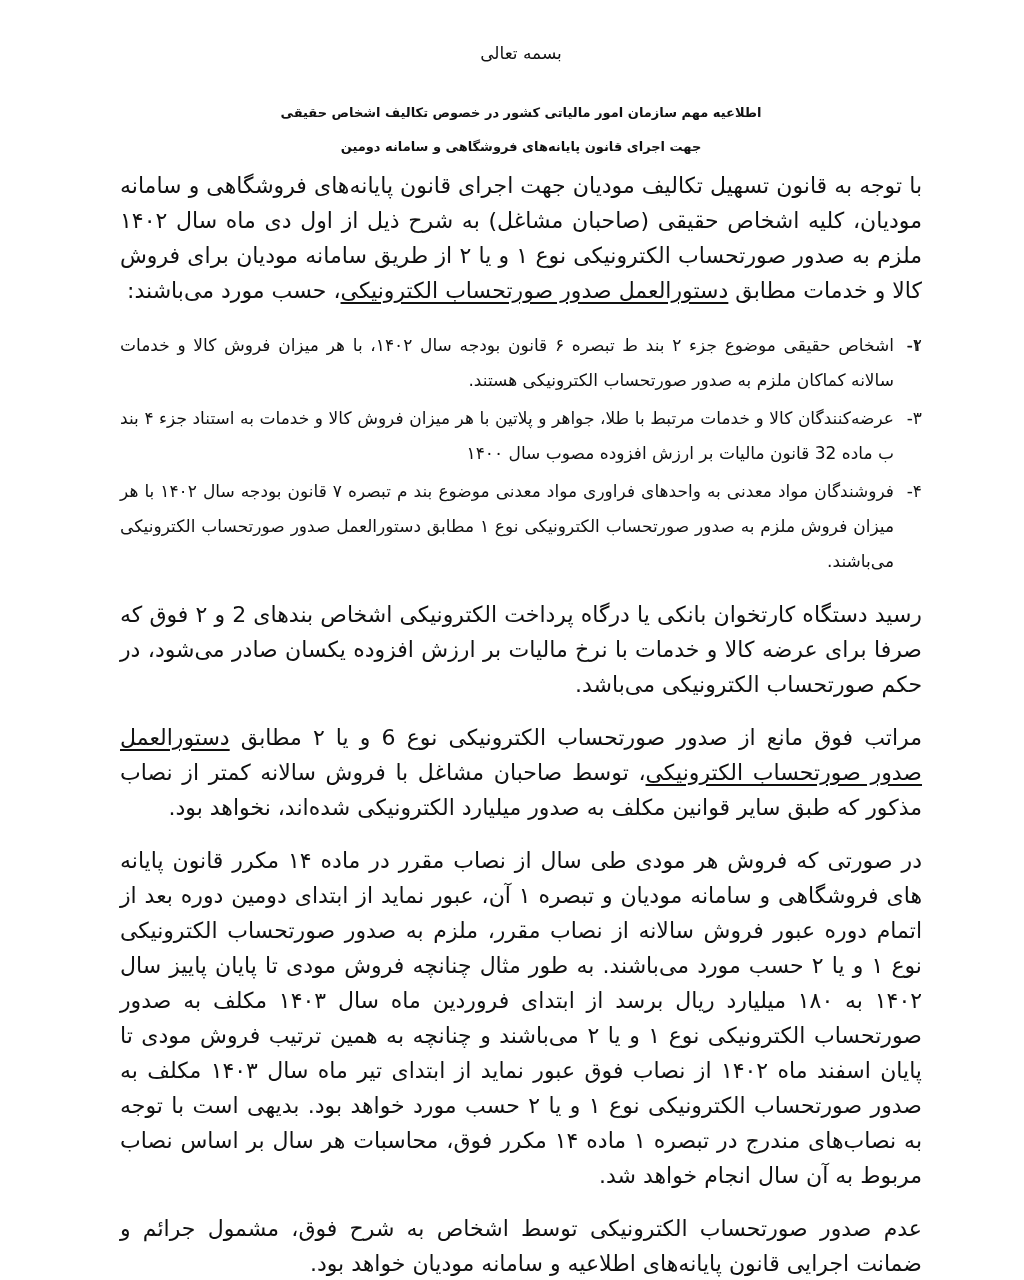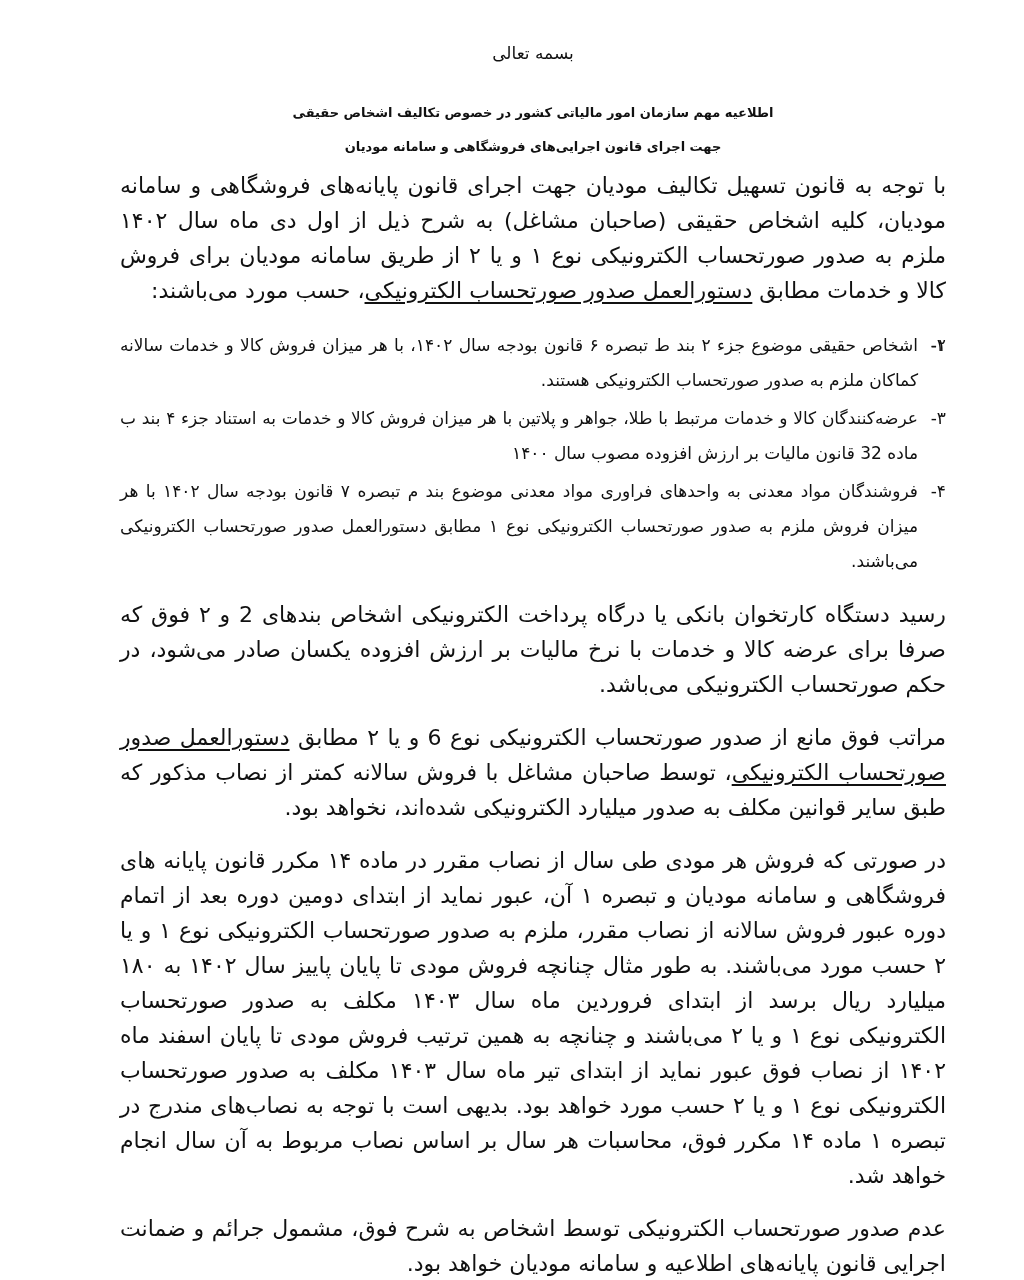--- a/index.html
+++ b/index.html
@@ -5,21 +5,21 @@
   html, body { margin: 0; padding: 0; background: #ffffff; }
   body {
     width: 1024px; height: 1280px; overflow: hidden;
     font-family: "DejaVu Sans", sans-serif;
     color: #111111;
   }
   .page {
     position: relative;
     width: 1024px; height: 1280px;
     box-sizing: border-box;
-    padding: 40px 78px 0 120px;
+    padding: 40px 102px 0 120px;
     direction: rtl;
   }
   .basmala {
     text-align: center;
     font-size: 17px;
     margin: 0 0 30px 0;
     line-height: 26px;
   }
   .title {
     text-align: center;
@@ -60,21 +60,21 @@
 </style>
 </head>
 <body>
 
 <div class="page">
 
   <div class="basmala">بسمه تعالی</div>
 
   <div class="title">
     <div>اطلاعیه مهم سازمان امور مالیاتی کشور در خصوص تکالیف اشخاص حقیقی</div>
-    <div>جهت اجرای قانون اجرایی‌های فروشگاهی و سامانه مودیان</div>
+    <div>جهت اجرای قانون پایانه‌های فروشگاهی و سامانه دومین</div>
   </div>
 
   <p class="par intro"><span>با توجه به قانون تسهیل تکالیف مودیان جهت اجرای قانون پایانه‌های فروشگاهی و سامانه مودیان، کلیه اشخاص حقیقی (صاحبان مشاغل) به شرح ذیل از اول دی ماه سال ۱۴۰۲ ملزم به صدور صورتحساب الکترونیکی نوع ۱ و یا ۲ از طریق سامانه مودیان برای فروش کالا و خدمات مطابق </span><span class="u">دستورالعمل صدور صورتحساب الکترونیکی</span><span>، حسب مورد می‌باشند:</span></p>
 
   <ol class="items">
     <li>
       <span class="num">۱-</span>
     </li>
     <li>
       <span class="num">۲-</span>

